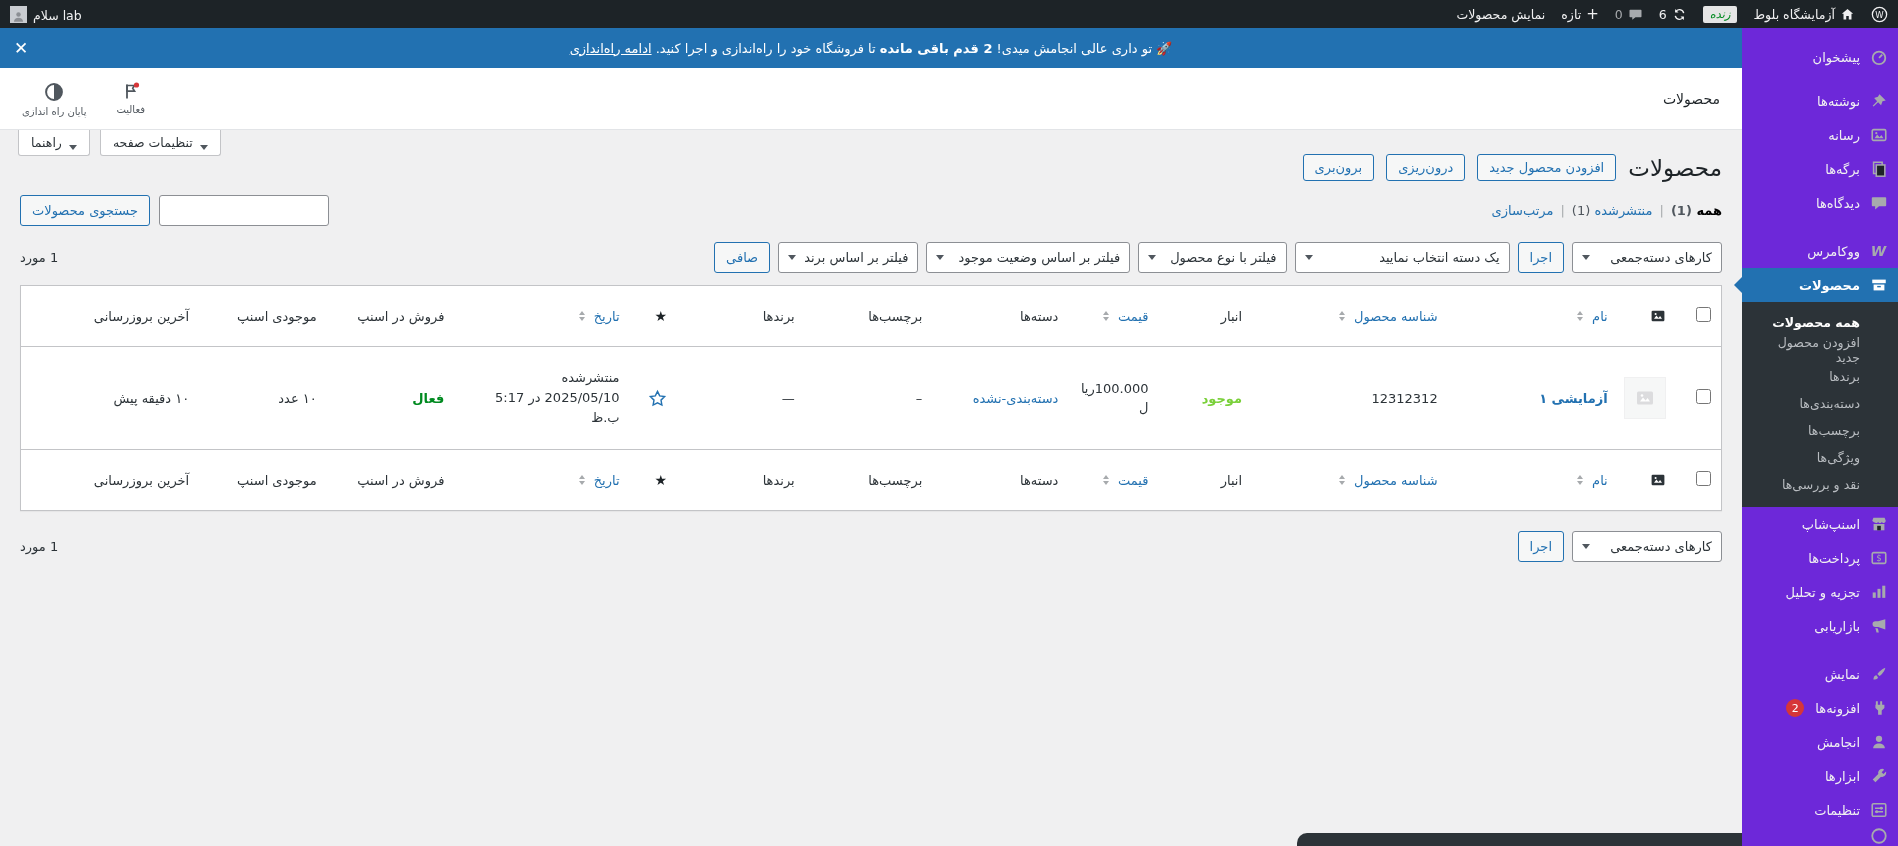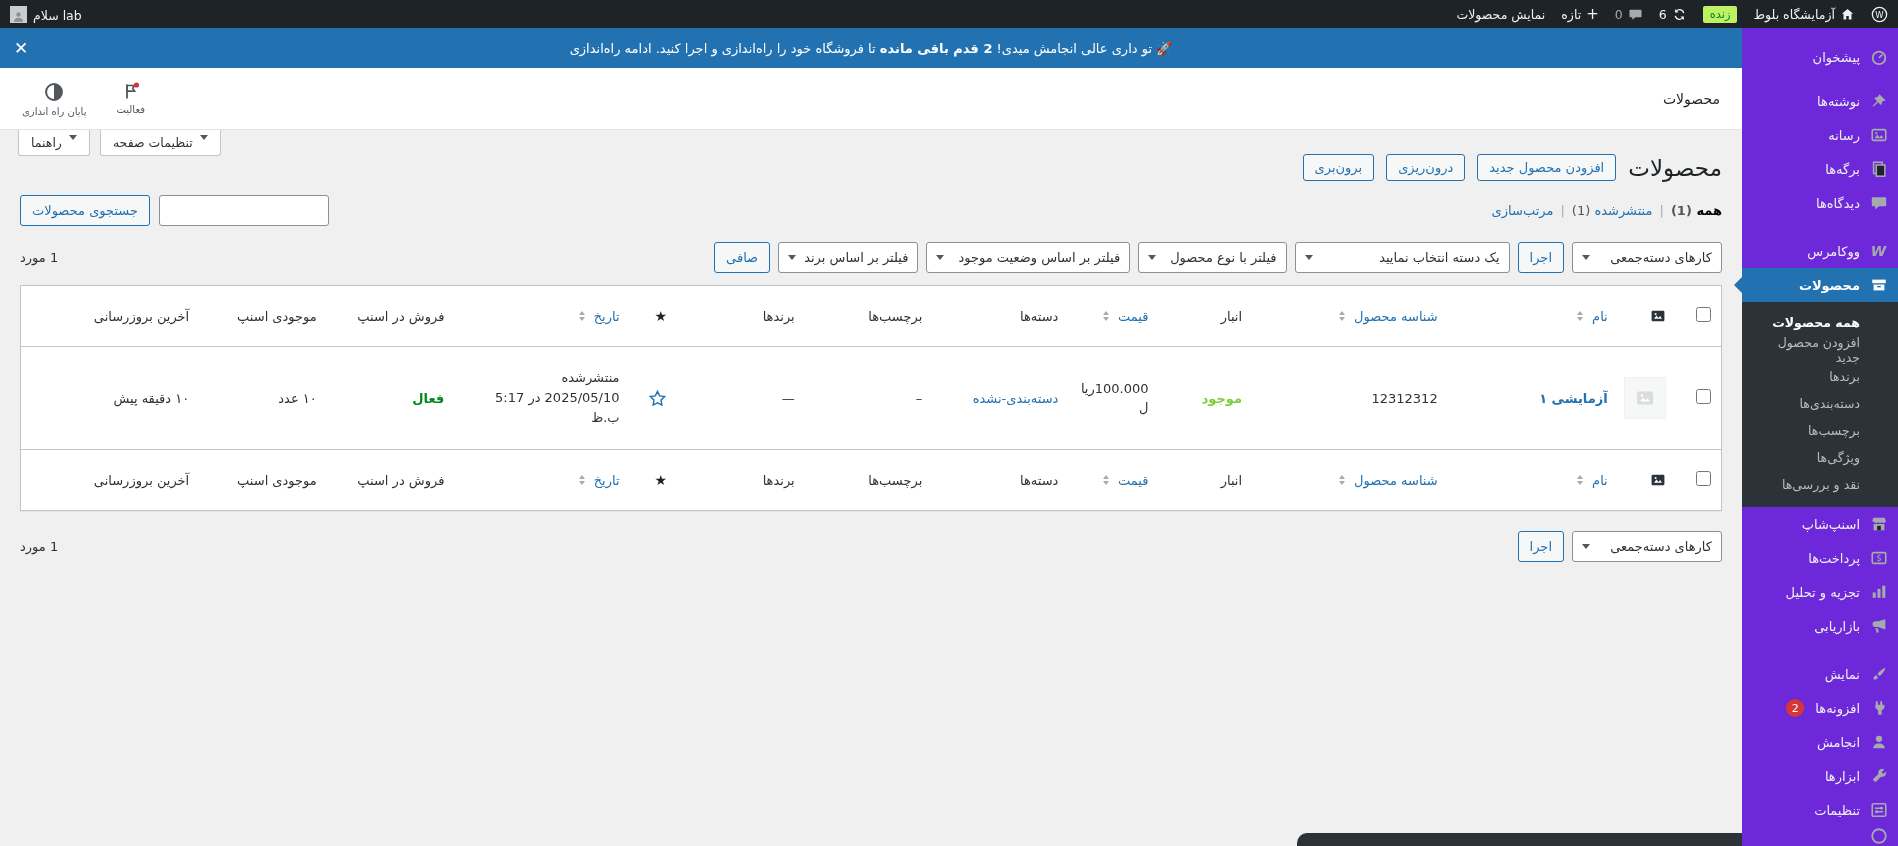--- a/index.html
+++ b/index.html
@@ -16,60 +16,60 @@
   
   .adminbar {
     height: 28px; background: #1d2327; color: #f0f0f1;
     display: flex; align-items: center; gap: 16px;
     padding: 0 10px; font-size: 12.5px;
   }
   .ab-item { display: flex; align-items: center; gap: 5px; cursor: pointer; }
   .ab-count { color: #f0f0f1; }
   .ab-dim { color: #a7aaad; }
   .live-badge {
-    background: #bef264; color: #008a20; padding: 1px 7px 2px;
-    border-radius: 2px; font-size: 11.5px;
+    background: #e5e5e5; color: #008a20; padding: 1px 7px 2px;
+    border-radius: 2px; font-size: 11.5px; font-style: italic;
   }
   .ab-greeting { margin-right: auto; direction: ltr; display:flex; align-items:flex-end; gap:6px; }
   .ab-avatar { width: 17px; height: 17px; background: #c9ccd1; display:flex; align-items:flex-end; justify-content:center; overflow:hidden; }
 
   
   .layout { display: flex; height: 818px; }
   .sidebar { width: 156px; flex: 0 0 156px; background: #6d28d9; position: relative; z-index: 5; }
   .content { flex: 1 1 auto; position: relative; background: #f0f0f1; overflow: hidden; }
 
   
   .banner {
     height: 40px; background: #2271b1; color: #fff;
     display: flex; align-items: center; justify-content: center;
     position: relative; font-size: 13px;
   }
   .banner b { font-weight: 700; }
-  .banner a { color: #fff; cursor: pointer; }
+  .banner a { color: #fff; text-decoration: underline; cursor: pointer; }
   .banner-close {
     position: absolute; left: 14px; top: 50%; transform: translateY(-50%);
     font-size: 17px; color: #fff; cursor: pointer; line-height: 1;
   }
 
   
   .white-header {
     background: #fff; height: 62px; display: flex; align-items: center;
     justify-content: space-between; padding: 0 22px; border-bottom: 1px solid #e2e4e7;
   }
   .wh-title { font-size: 14px; color: #1d2327; }
   .wh-actions { display: flex; gap: 30px; }
   .wh-action { display: flex; flex-direction: column; align-items: center; gap: 3px;
     color: #50575e; font-size: 10px; cursor: pointer; }
 
   
   .screen-tabs { position: absolute; top: 0; left: 18px; display: flex; gap: 10px; direction: ltr; z-index: 3; }
   .screen-tab {
     background: #fff; border: 1px solid #c3c4c7; border-top: 0;
     border-radius: 0 0 3px 3px; padding: 5px 12px; font-size: 12.5px;
-    color: #2c3338; display: flex; align-items: flex-start; gap: 7px; cursor: pointer;
+    color: #2c3338; display: flex; align-items: flex-end; gap: 7px; cursor: pointer;
   }
   .caret-down { width:0; height:0; border-left:4px solid transparent; border-right:4px solid transparent; border-top:5px solid #50575e; }
 
   .gray-area { position: relative; height: calc(818px - 40px - 62px); }
 
   
   .page-head { display: flex; align-items: center; gap: 12px; padding: 24px 20px 0; }
   .page-title { font-size: 23px; font-weight: 400; color: #1d2327; }
   .btn-outline {
     display: inline-flex; align-items: center; background: #f6f7f7;

